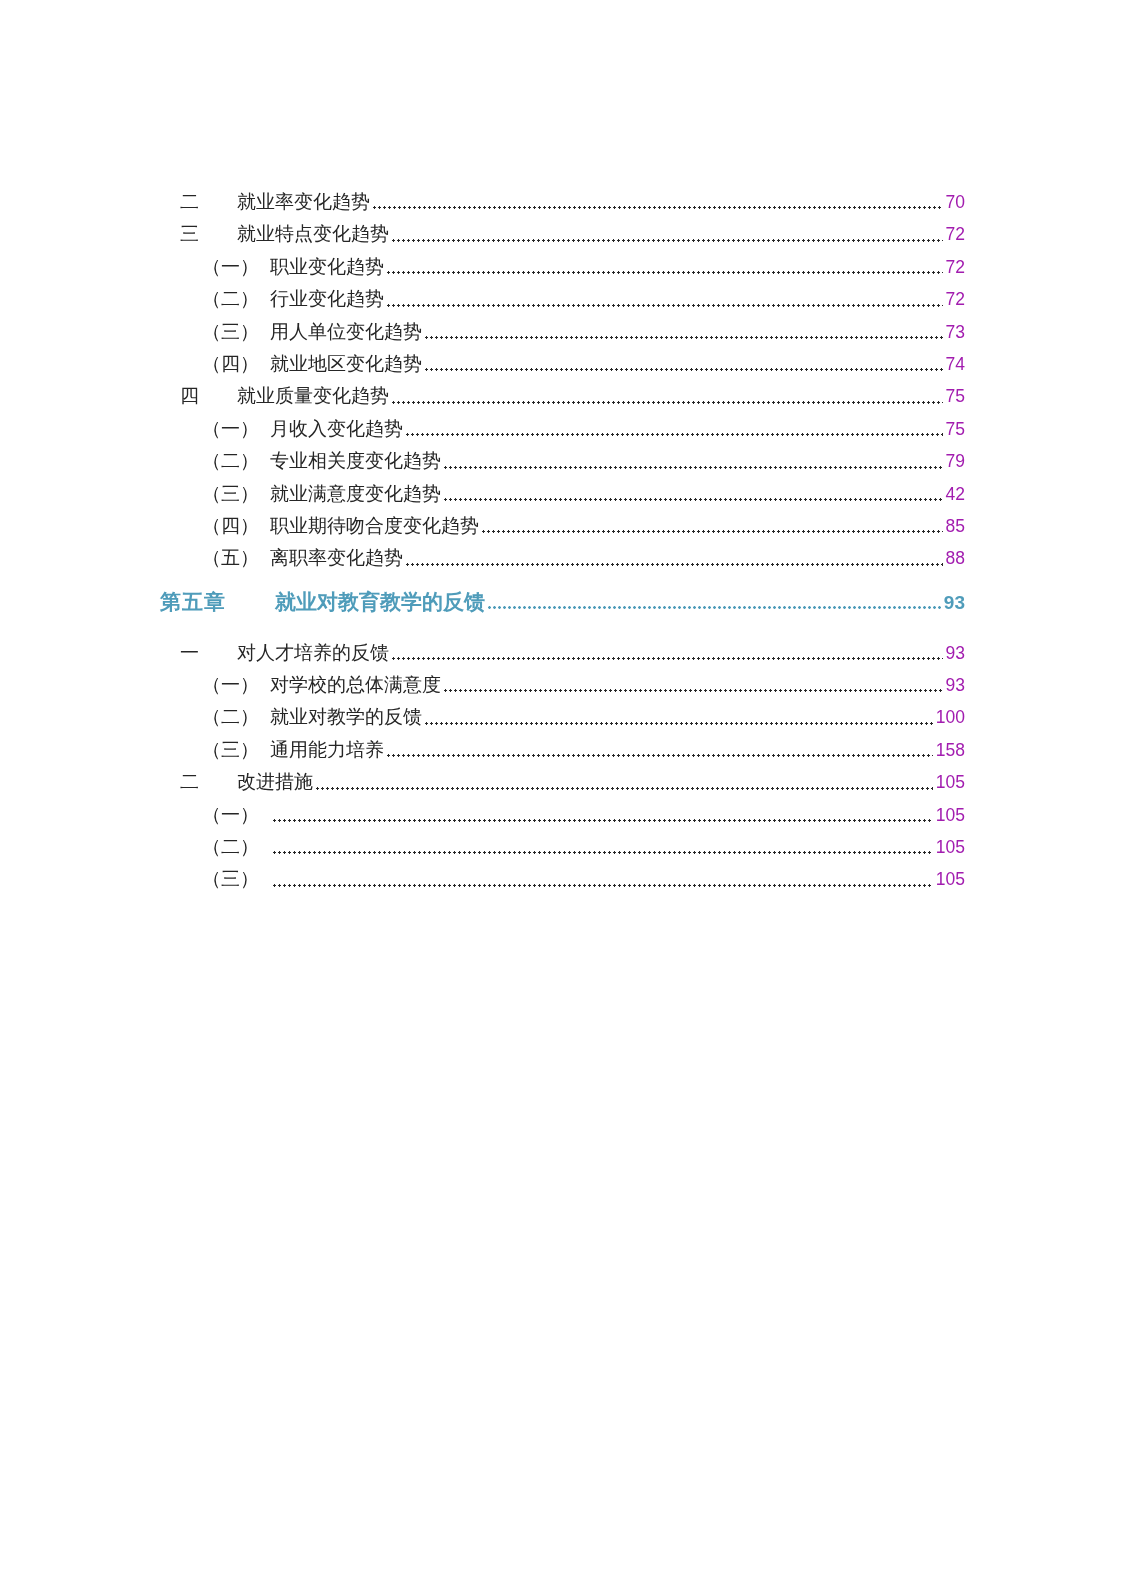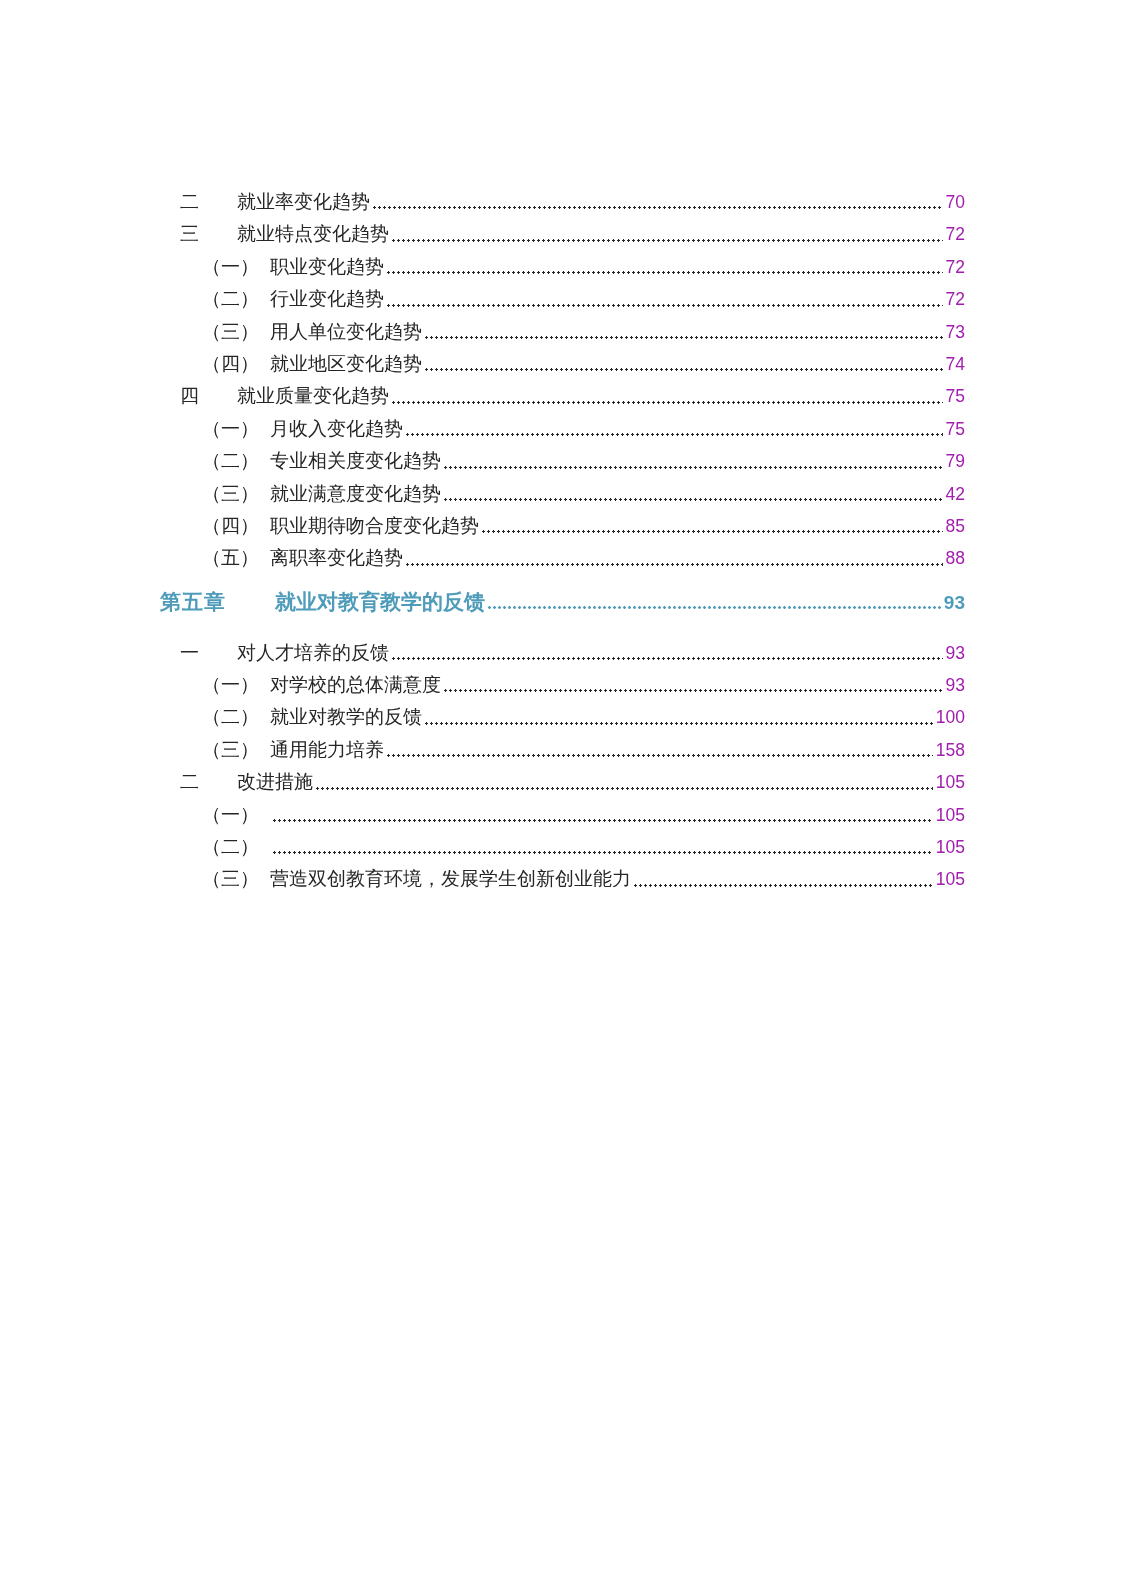--- a/index.html
+++ b/index.html
@@ -198,18 +198,17 @@
         <span class="dots"></span>
         <span class="page-num">105</span>
       </div>
       <div class="row lv2">
         <span class="num">（二）</span>
         <span class="dots"></span>
         <span class="page-num">105</span>
       </div>
       <div class="row lv2">
         <span class="num">（三）</span>
-        <span class="title">营造双创教育环境，发展学生创新创业能力</span>
         <span class="dots"></span>
         <span class="page-num">105</span>
       </div>
     </div>
 </div>
 
 </body></html>

